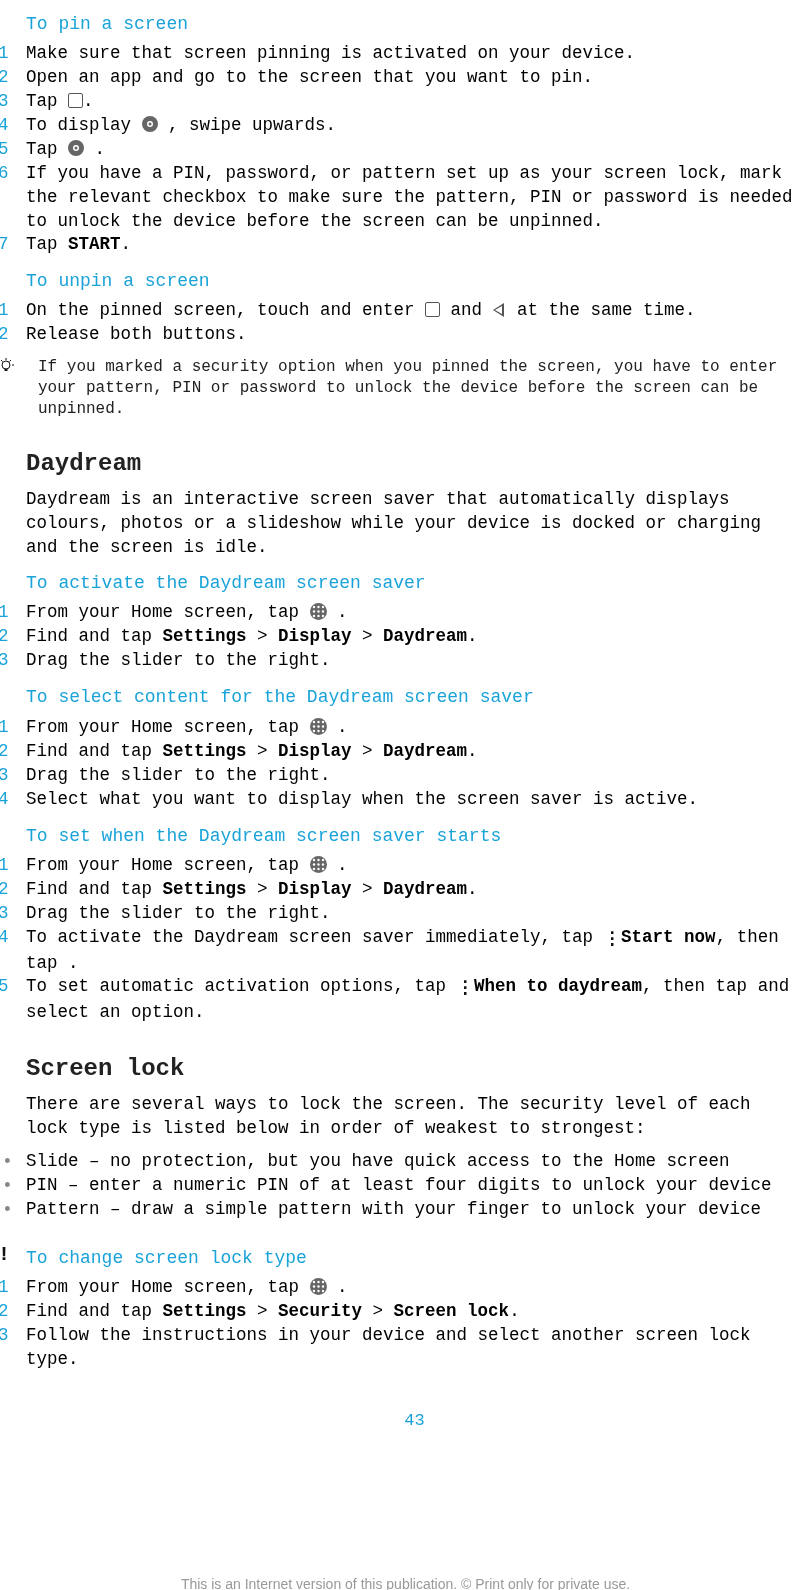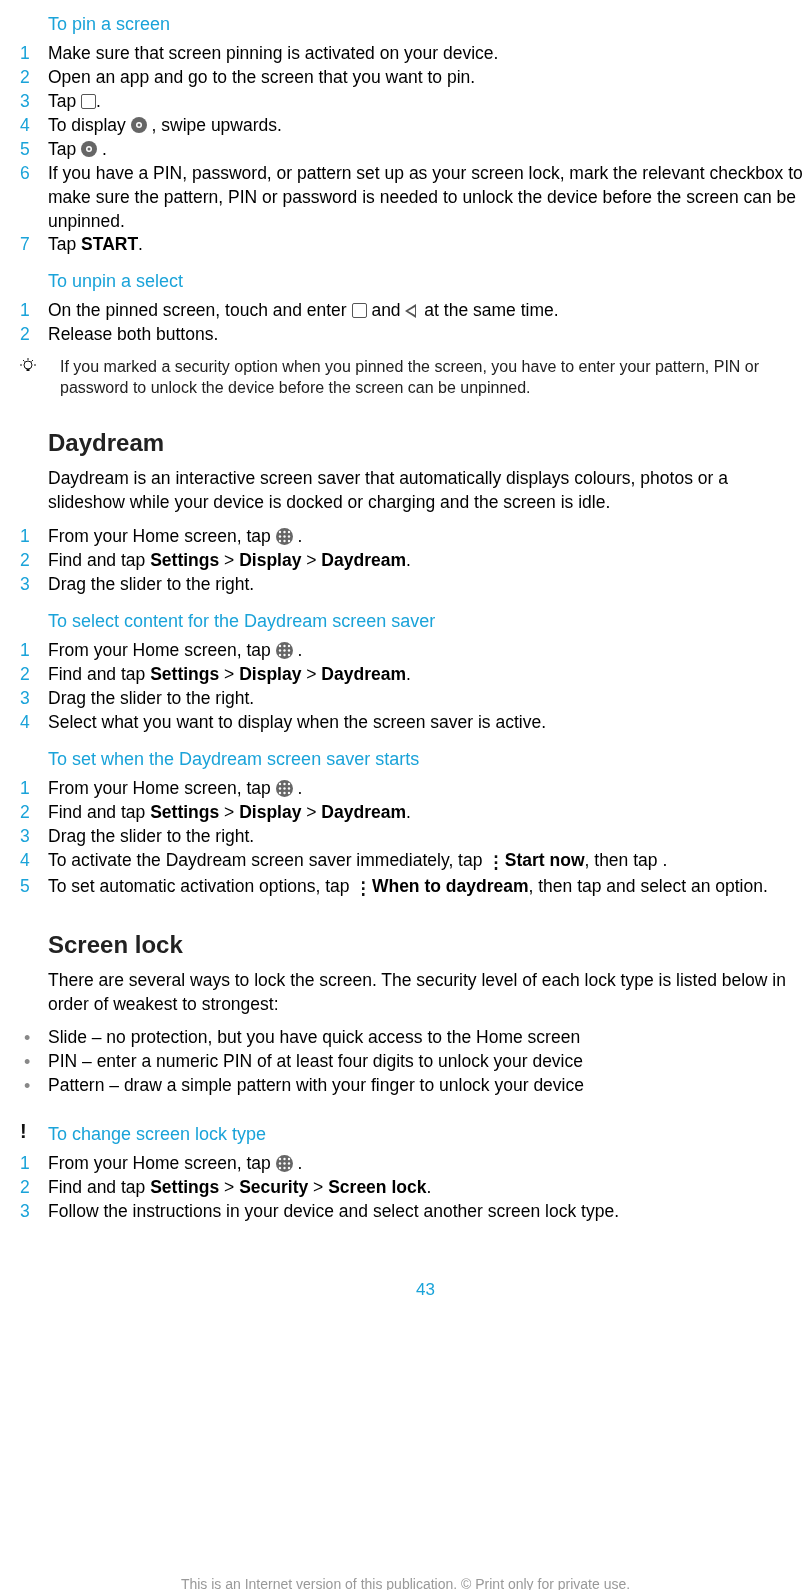--- a/index.html
+++ b/index.html
@@ -13,22 +13,23 @@
     -webkit-font-smoothing: antialiased;
   }
   .page {
     width: 811px;
     min-height: 1590px;
     padding: 0 0 20px 0;
     box-sizing: border-box;
     position: relative;
   }
   .content {
-    padding-left: 48px;
+    padding-left: 26px;
     padding-right: 8px;
+    font-family: Liberation Mono, monospace;
   }
   .sub-heading {
     color: #1aa3d9;
     font-size: 18px;
     margin: 12px 0 6px 0;
     padding-left: 0;
   }
   .section-heading {
     font-size: 24px;
     font-weight: 600;
@@ -144,21 +145,21 @@
     bottom: 8px;
     left: 0; right: 0;
     text-align: center;
     font-size: 14px;
     color: #999;
   }
   .pagenum {
     text-align: center;
     color: #1aa3d9;
     font-size: 17px;
-    margin-top: 55px;
+    margin-top: 38px;
   }
 </style>
 </head>
 <body>
 
 <div class="page">
   <div class="content">
 
     <div class="sub-heading">To pin a screen</div>
     <ol class="steps">
@@ -203,21 +204,21 @@
       <li>
           <span class="num">6</span>
           <span class="step-text">If you have a PIN, password, or pattern set up as your screen lock, mark the relevant checkbox to make sure the pattern, PIN or password is needed to unlock the device before the screen can be unpinned.</span>
         </li>
       <li>
           <span class="num">7</span>
         <span class="step-text"><span>Tap </span><strong>START</strong><span>.</span></span>
       </li>
     </ol>
 
-    <div class="sub-heading">To unpin a select</div>
+    <div class="sub-heading">To unpin a screen</div>
     <ol class="steps">
       <li>
           <span class="num">1</span>
         <span class="step-text">
           <span>On the pinned screen, touch and enter </span><span class="icon-square"></span><span> and </span><span class="icon-back-wrap"></span><span> at the same time.</span>
         </span>
       </li>
       <li>
           <span class="num">2</span>
           <span class="step-text">Release both buttons.</span>
@@ -234,20 +235,21 @@
             <line x1="3" y1="2" x2="4.5" y2="3.5" stroke="#111"></line>
             <line x1="13" y1="2" x2="11.5" y2="3.5" stroke="#111"></line>
           </svg>
       </span>
       <span>If you marked a security option when you pinned the screen, you have to enter your pattern, PIN or password to unlock the device before the screen can be unpinned.</span>
     </div>
 
     <div class="section-heading">Daydream</div>
     <div class="para">Daydream is an interactive screen saver that automatically displays colours, photos or a slideshow while your device is docked or charging and the screen is idle.</div>
 
+    <div class="sub-heading">To activate the Daydream screen saver</div>
     <ol class="steps" id="steps-activate">
         <li>
           <span class="num">1</span>
           <span class="step-text"><span>From your Home screen, tap </span><span><svg class="icon-appgrid-svg" width="17" height="17" viewBox="0 0 17 17">
                 <circle cx="8.5" cy="8.5" r="8.5" fill="#666"></circle>
                 <circle cx="4" cy="4" r="1.2" fill="#fff"></circle>
                 <circle cx="8.5" cy="4" r="1.2" fill="#fff"></circle>
                 <circle cx="13" cy="4" r="1.2" fill="#fff"></circle>
                 <circle cx="4" cy="8.5" r="1.2" fill="#fff"></circle>
                 <circle cx="8.5" cy="8.5" r="1.2" fill="#fff"></circle>

